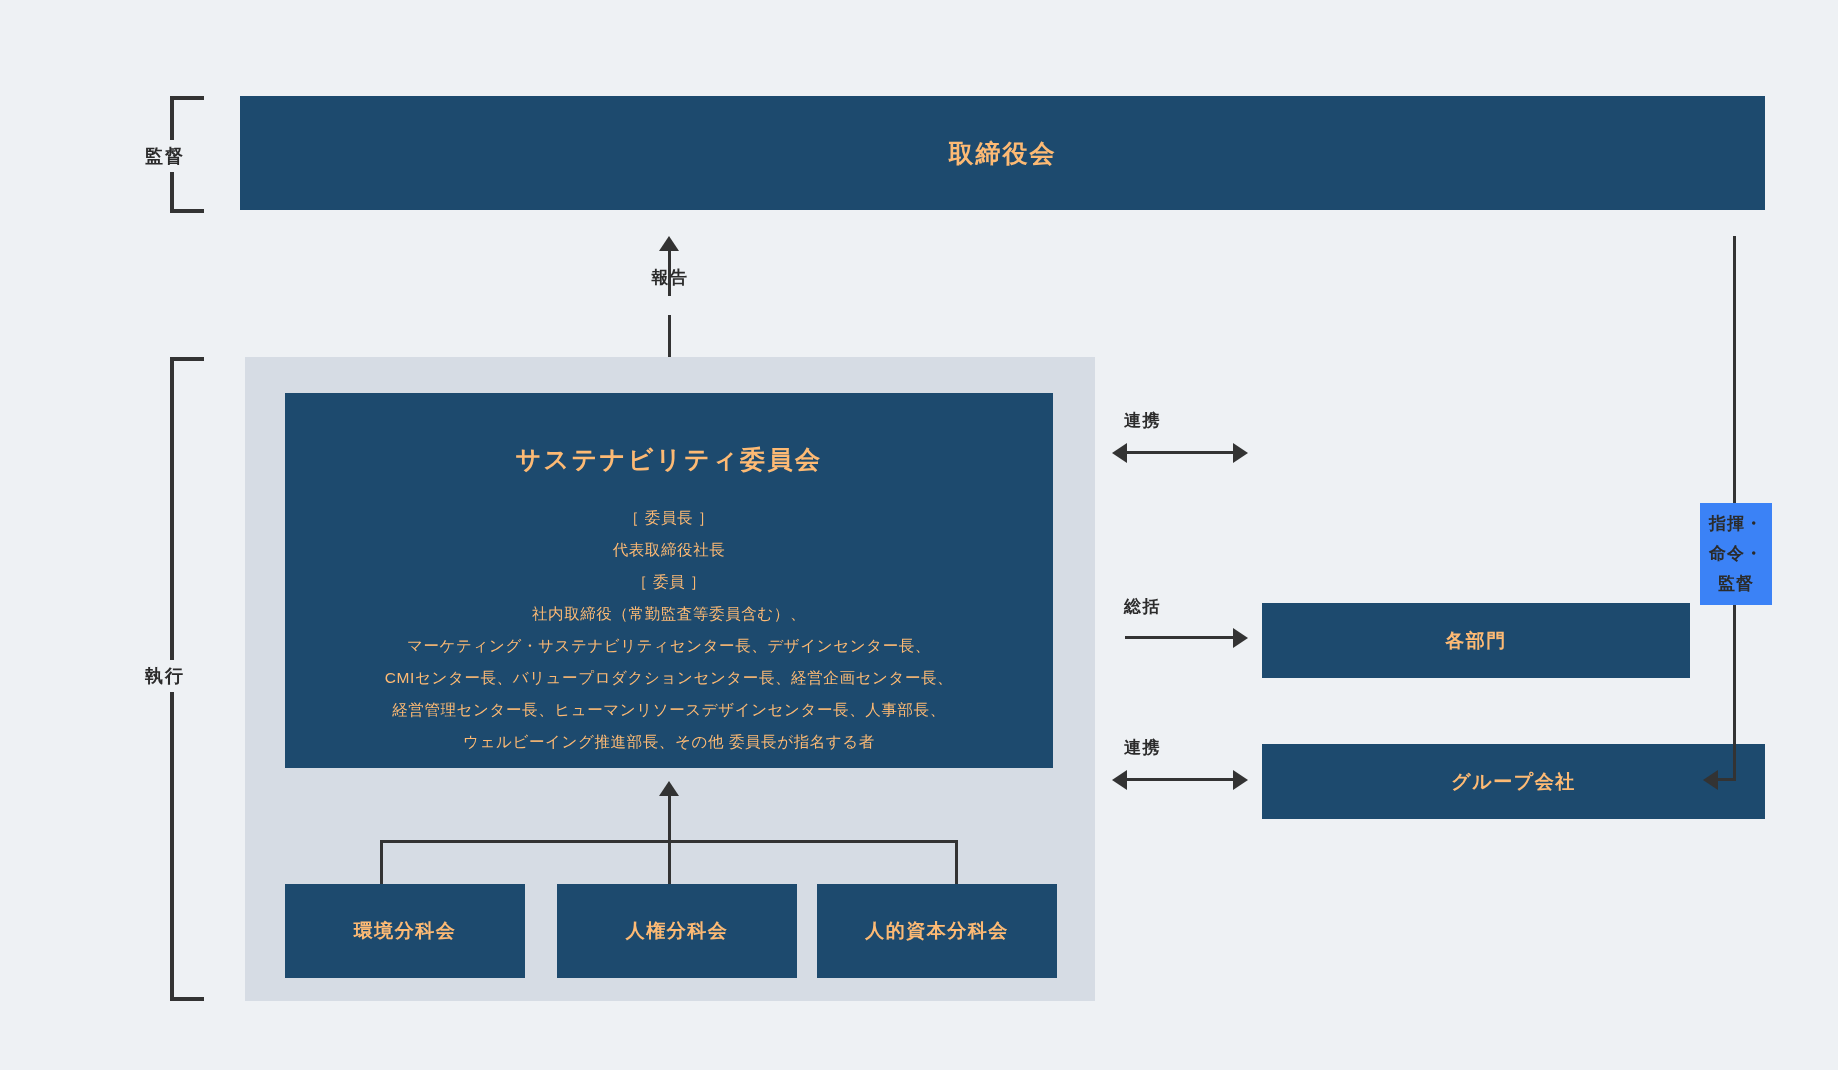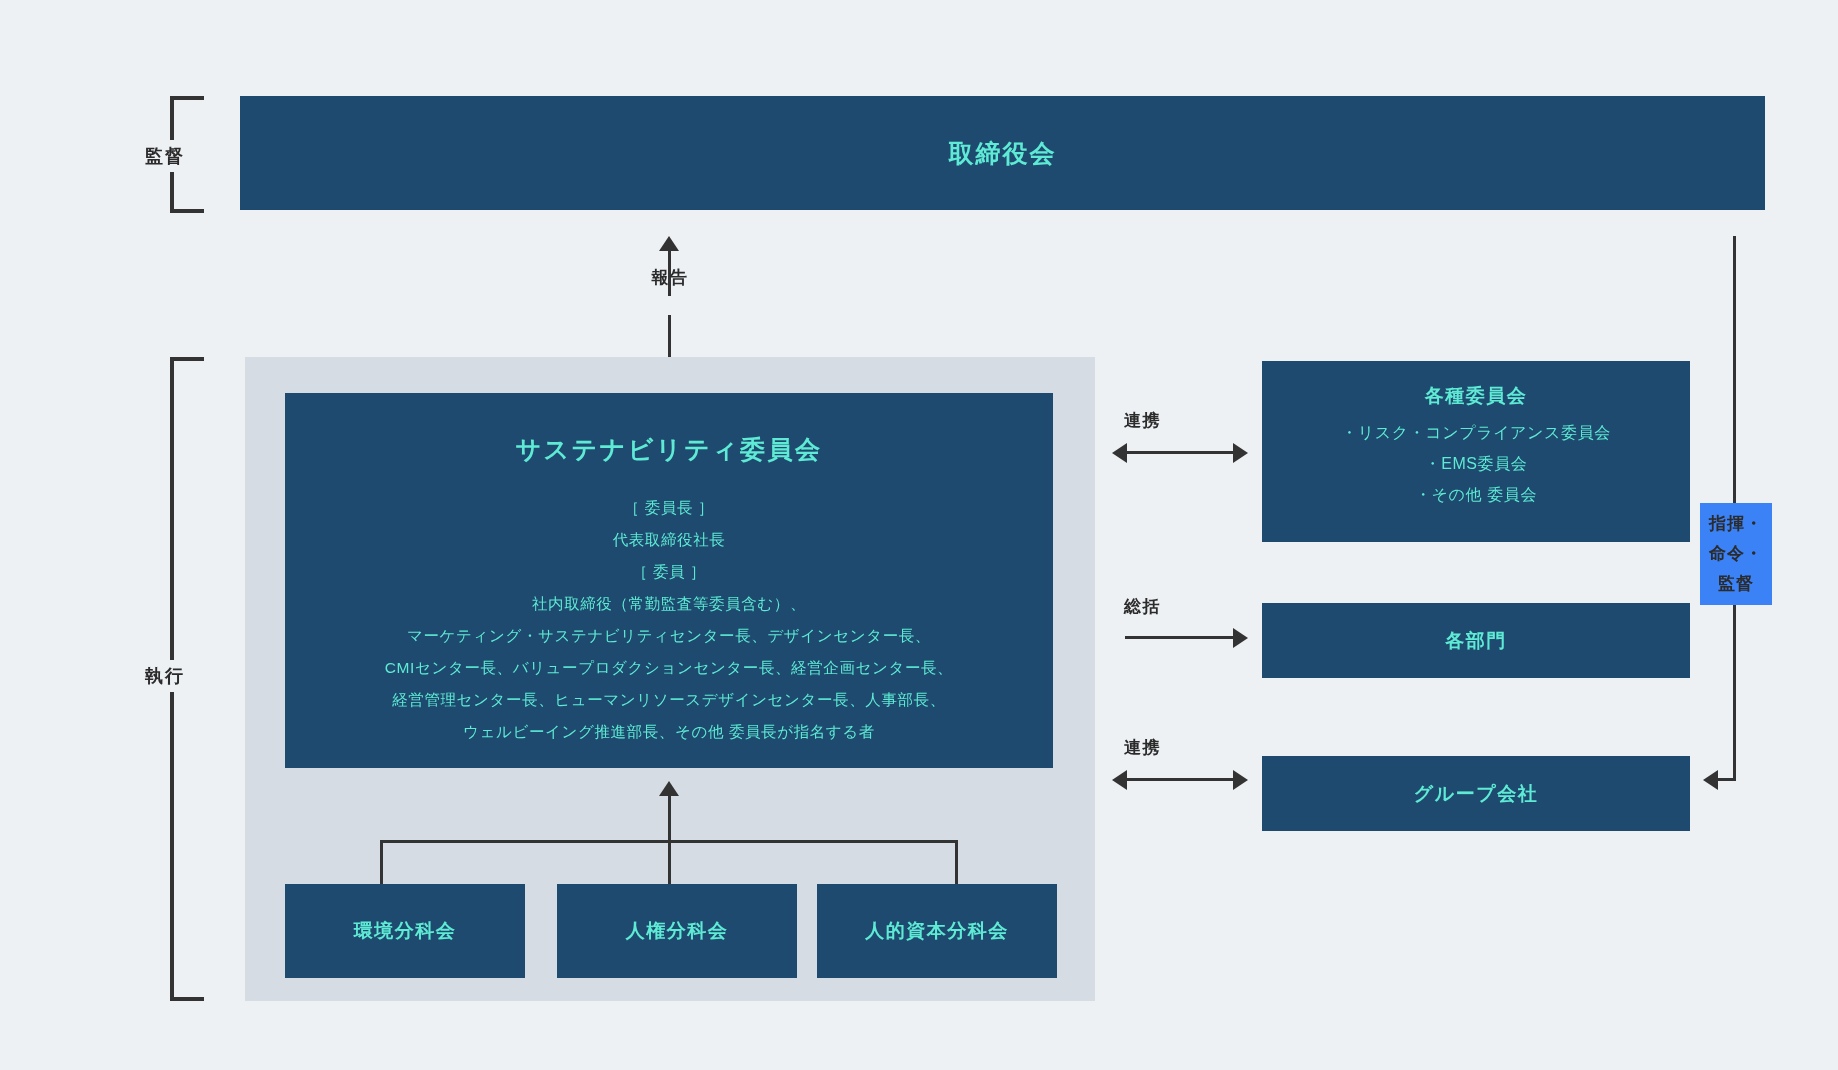--- a/index.html
+++ b/index.html
@@ -16,21 +16,21 @@
     width: 1838px;
     height: 1070px;
     background: #eef1f4;
     overflow: hidden;
   }
 
   
   .navy {
     position: absolute;
     background: #1d4a6e;
-    color: #5eead4;
+    color: #fdba74;
     display: flex;
     flex-direction: column;
     align-items: center;
     justify-content: center;
     text-align: center;
     box-sizing: border-box;
   }
 
   
   #board-box {
@@ -54,21 +54,21 @@
     height: 644px;
     background: #d6dce4;
   }
 
   
   #sustainability-box {
     left: 285px;
     top: 393px;
     width: 768px;
     height: 375px;
-    justify-content: flex-start;
+    justify-content: center;
     padding-top: 40px;
   }
   #sustainability-box .title {
     font-size: 25px;
     font-weight: 700;
     letter-spacing: 2.5px;
     margin-bottom: 26px;
   }
   #sustainability-box .members {
     font-size: 15.5px;
@@ -119,26 +119,25 @@
     top: 603px;
     width: 428px;
     height: 75px;
     font-size: 19px;
     font-weight: 700;
     letter-spacing: 1.5px;
   }
   #group-box {
     left: 1262px;
     top: 744px;
-    width: 428px;
+    width: 503px;
     height: 75px;
     font-size: 19px;
     font-weight: 700;
     letter-spacing: 1.5px;
-    margin-top: 12px;
   }
 
   
   .bracket {
     position: absolute;
     border-left: 4px solid #333333;
     border-top: 4px solid #333333;
     border-bottom: 4px solid #333333;
     box-sizing: border-box;
   }
@@ -348,28 +347,20 @@
   </div>
   <div class="navy subcommittee" id="sub-2">
     <div>人的資本分科会</div>
   </div>
 
   <div class="conn-label" id="link1-label">連携</div>
   <div class="arrow-left" id="link1-left"></div>
   <div class="conn" id="link1-line"></div>
   <div class="arrow-right" id="link1-right"></div>
 
-  <div class="navy" id="committees-box">
-    <div class="title">各種委員会</div>
-    <div class="bullets">
-      <div>・リスク・コンプライアンス委員会</div>
-      <div>・EMS委員会</div>
-      <div>・その他  委員会</div>
-    </div>
-  </div>
 
   <div class="conn-label" id="link2-label">総括</div>
   <div class="conn" id="link2-line"></div>
   <div class="arrow-right" id="link2-right"></div>
 
   <div class="navy" id="divisions-box">
     <div>各部門</div>
   </div>
 
   <div class="conn-label" id="link3-label">連携</div>

